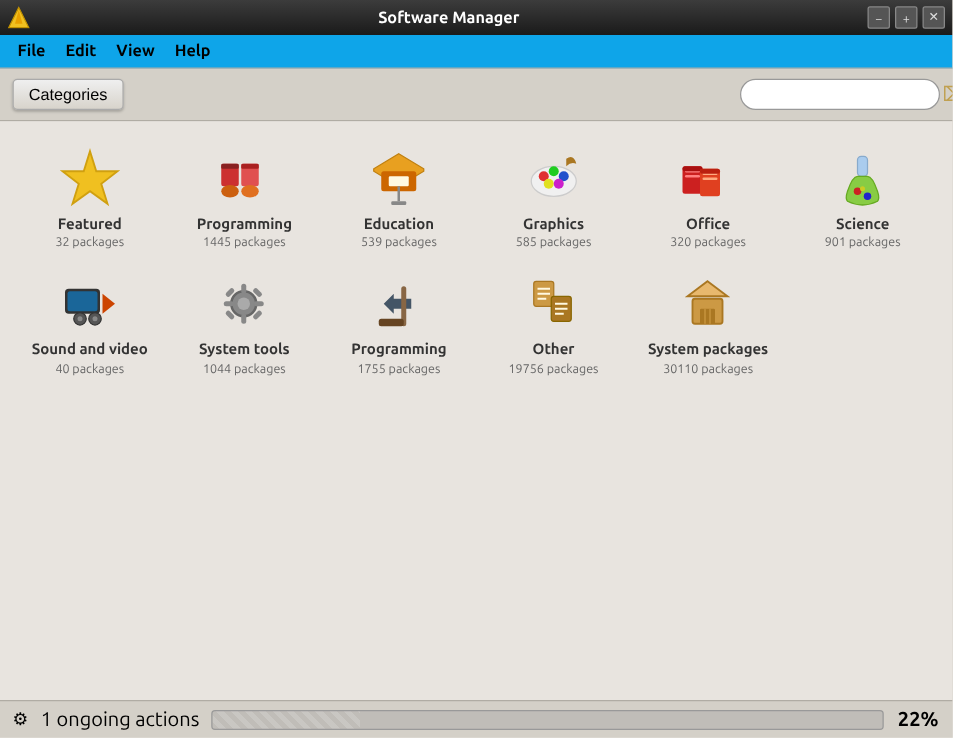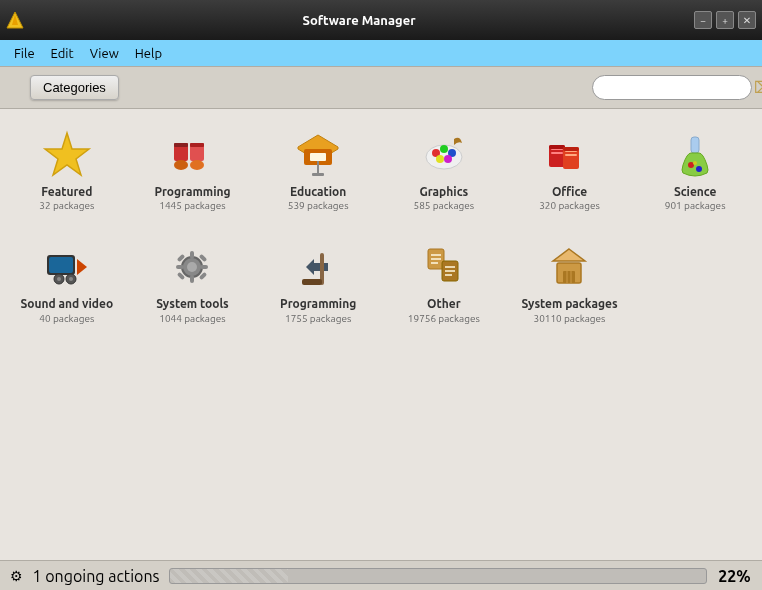--- a/index.html
+++ b/index.html
@@ -15,21 +15,21 @@
     }
 
     
     .title-bar {
       background: linear-gradient(to bottom, #3c3c3c, #1a1a1a);
       color: #fff;
       display: flex;
       align-items: center;
       justify-content: space-between;
       padding: 0 6px;
-      height: 40px;
+      height: 28px;
       flex-shrink: 0;
     }
     .title-bar-icon {
       width: 18px;
       height: 18px;
       flex-shrink: 0;
     }
     .title-bar-title {
       flex: 1;
       text-align: center;
@@ -49,27 +49,28 @@
       font-size: 10px;
       display: flex;
       align-items: center;
       justify-content: center;
       cursor: pointer;
       border-radius: 2px;
     }
 
     
     .menu-bar {
-      background: #7dd3fc;
+      background: #0ea5e9;
       display: flex;
       align-items: center;
       padding: 13px 6px;
       border-bottom: 1px solid #b0aca4;
       height: 24px;
       flex-shrink: 0;
+      font-weight: bold;
     }
     .menu-item {
       padding: 2px 8px;
       cursor: pointer;
       border-radius: 3px;
       font-size: 13px;
     }
 
     
     .toolbar {
@@ -83,21 +84,20 @@
       flex-shrink: 0;
     }
     .categories-btn {
       background: linear-gradient(to bottom, #efefef, #d8d4cc);
       border: 1px solid #aaa;
       border-radius: 4px;
       padding: 4px 12px;
       font-size: 13px;
       cursor: pointer;
       box-shadow: 0 1px 2px rgba(0,0,0,0.2);
-      margin-left: 20px;
     }
     .search-box {
       display: flex;
       align-items: center;
       background: #fff;
       border: 1px solid #999;
       border-radius: 15px;
       padding: 2px 6px;
       width: 160px;
     }
@@ -118,21 +118,21 @@
     .content {
       flex: 1;
       background: #e8e4df;
       padding: 10px;
       overflow-y: auto;
     }
 
     .categories-grid {
       display: grid;
       grid-template-columns: repeat(6, 1fr);
-      gap: 12px;
+      gap: 0;
       margin-bottom: 4px;
     }
 
     .category-item {
       display: flex;
       flex-direction: column;
       align-items: center;
       justify-content: flex-start;
       padding: 10px 4px 8px;
       border-radius: 4px;

